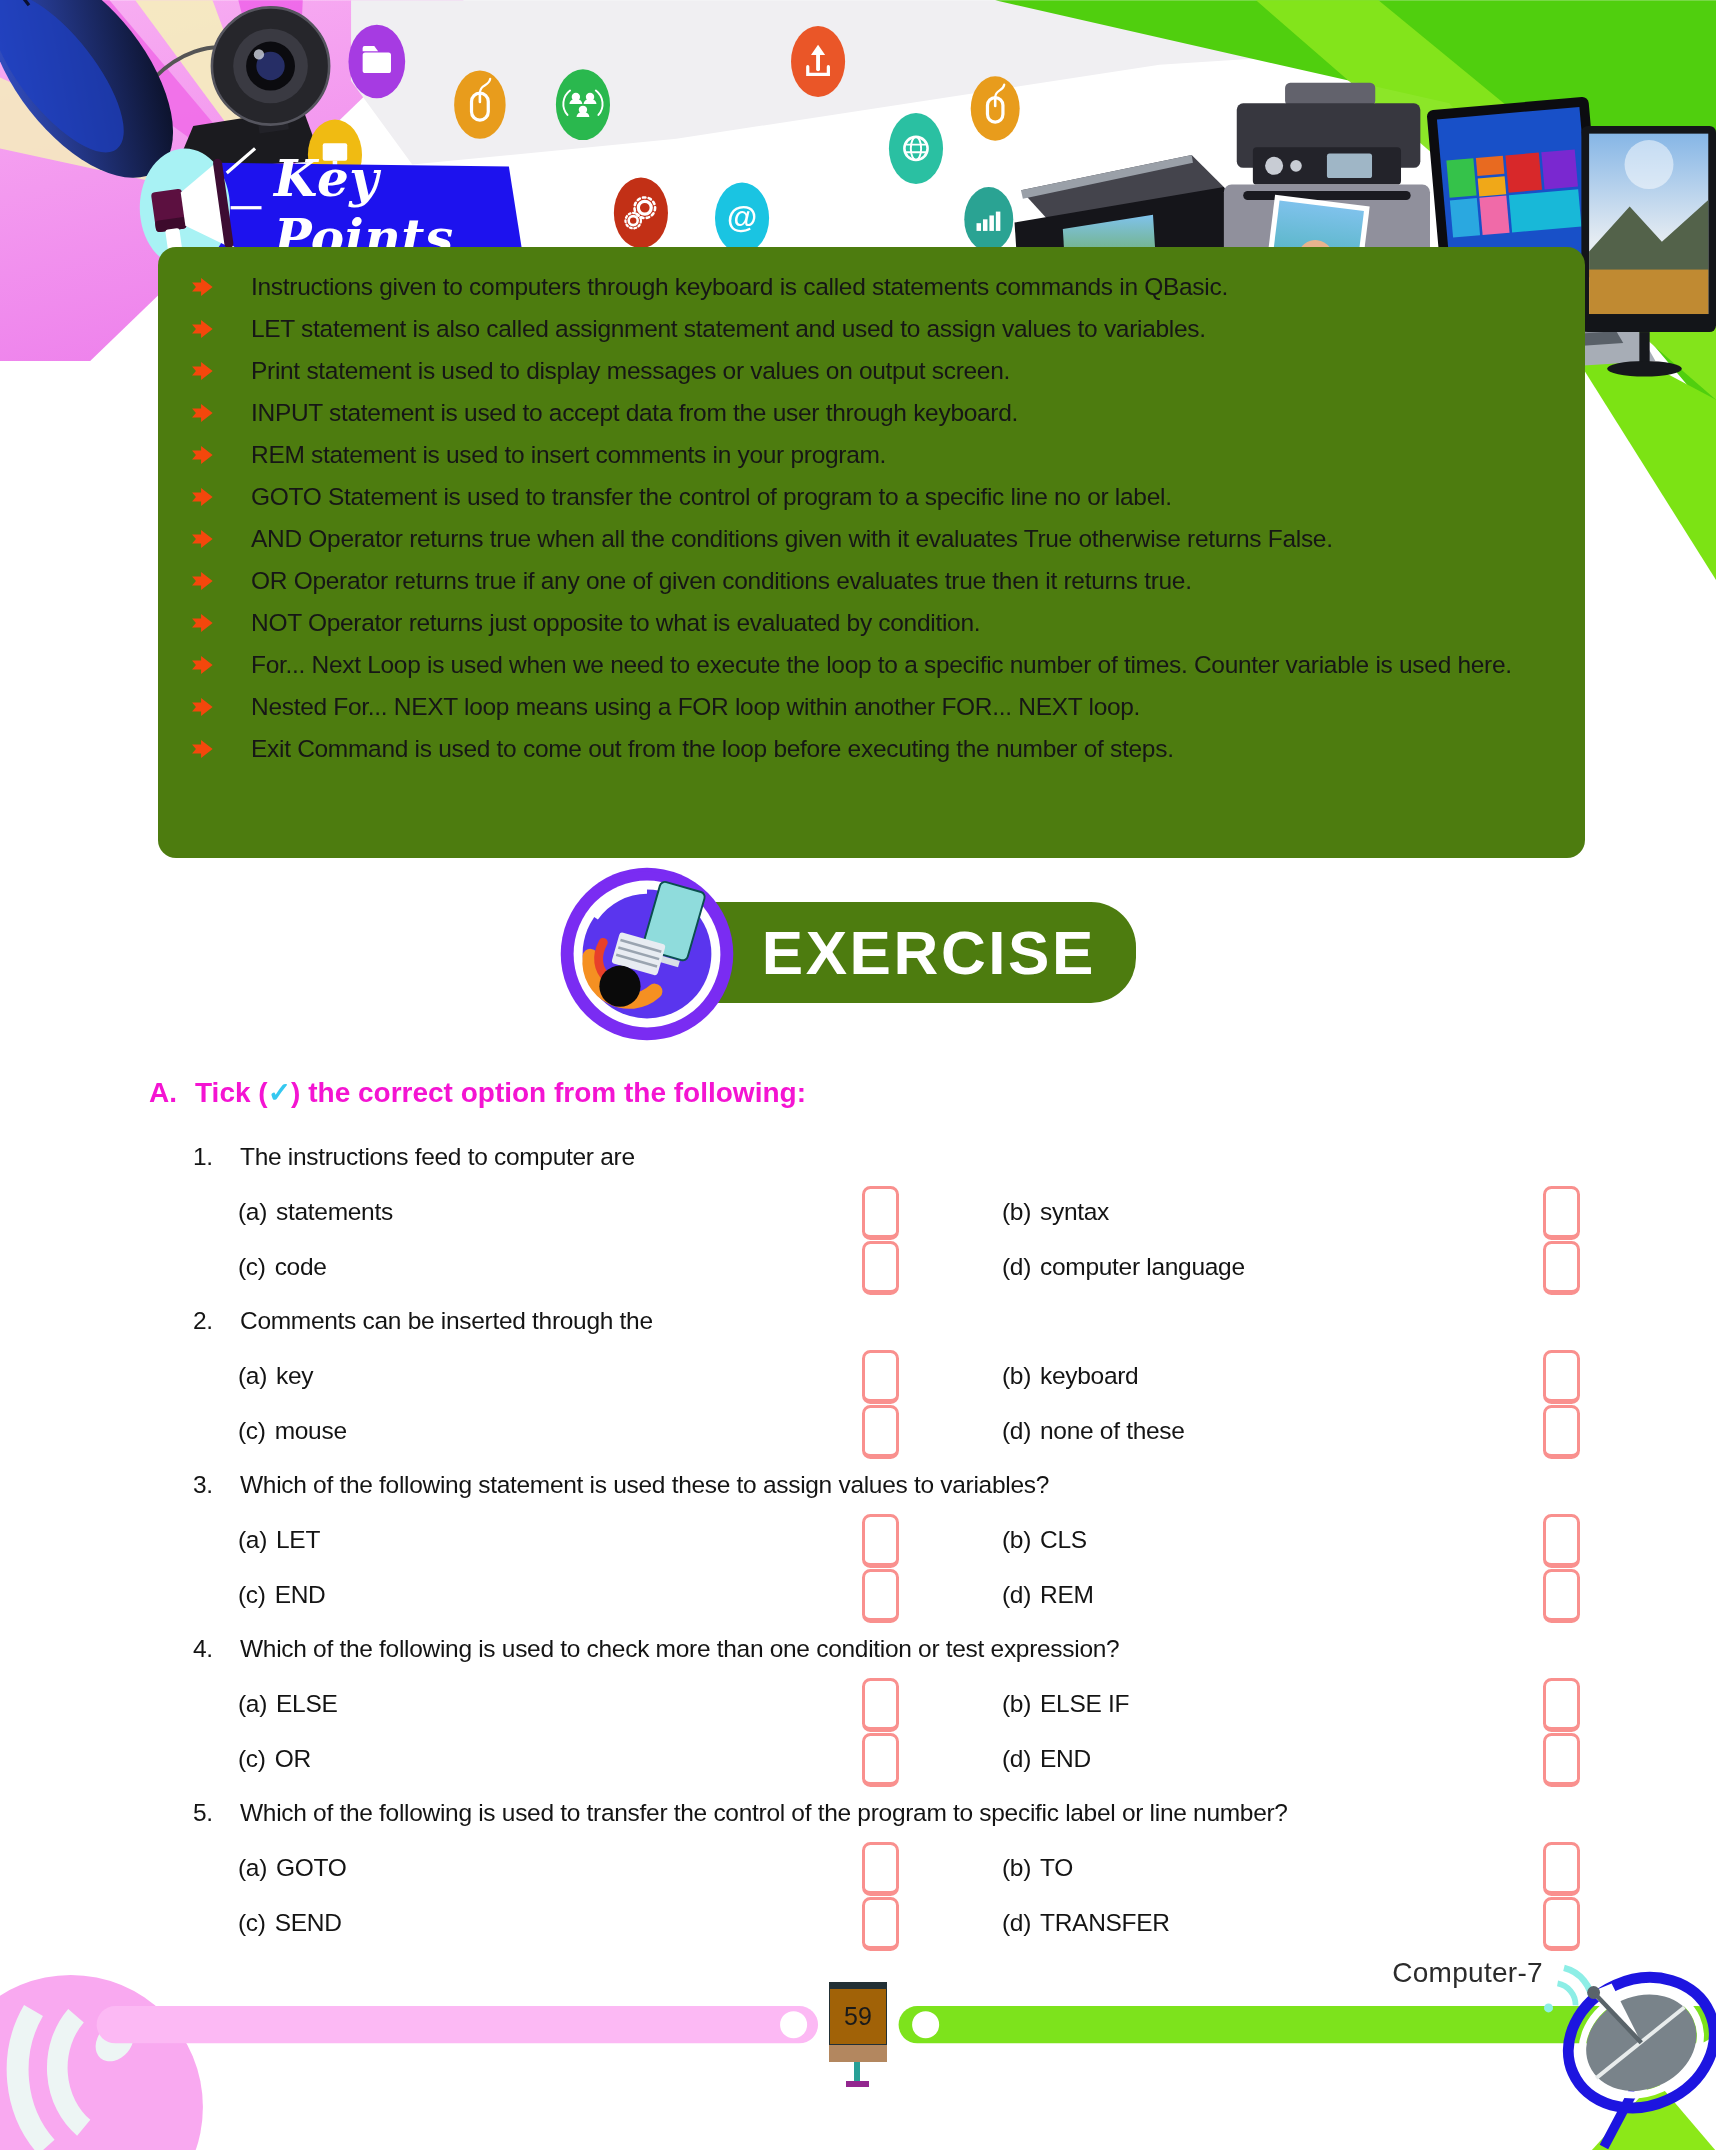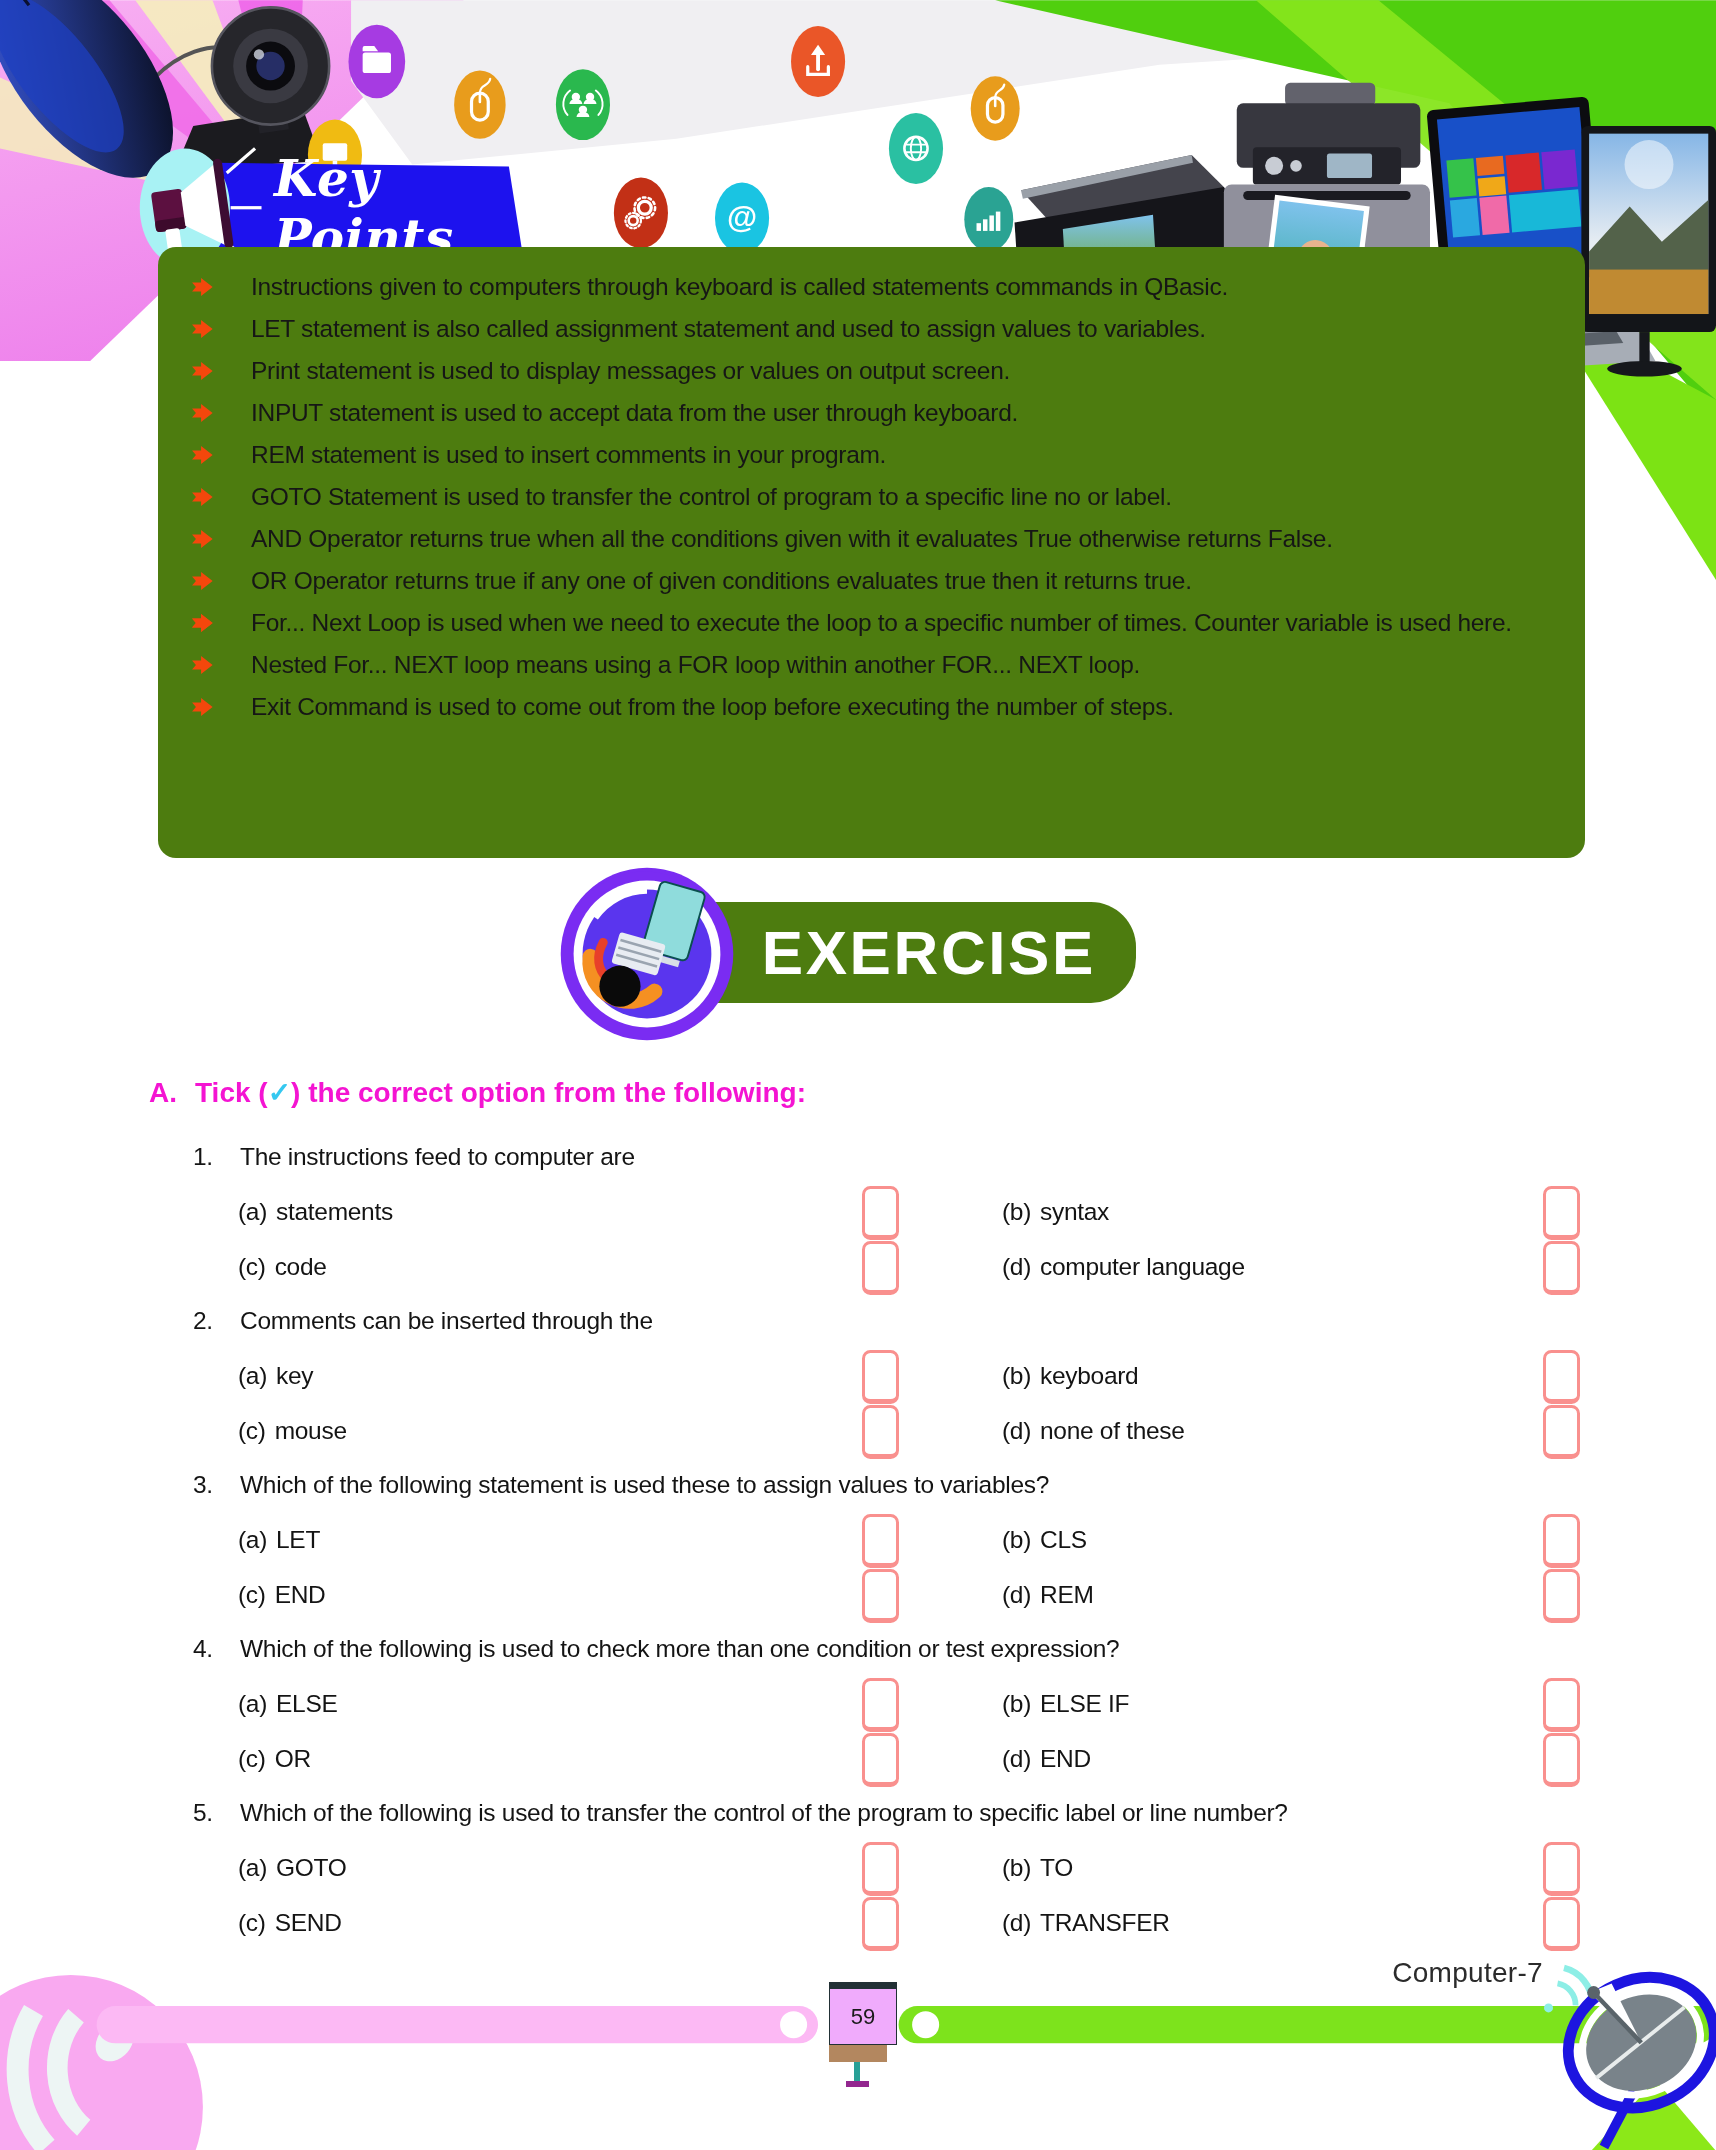--- a/index.html
+++ b/index.html
@@ -43,23 +43,23 @@
   .opt{position:absolute;font-size:24.5px;line-height:55px;letter-spacing:-0.3px;white-space:nowrap;}
   .opt .letter{margin-right:9px;}
   .opt.c1{left:238px;}
   .opt.c2{left:1002px;}
   .cbox{position:absolute;top:1.9px;width:31px;height:46px;border:3.2px solid #f9908e;
     border-bottom-width:5.8px;border-radius:8.4px;background:#ffffff;}
   .cbox.cb1{left:862px;}
   .cbox.cb2{left:1543px;}
 
   
-  #page-monitor{position:absolute;left:829px;top:1982px;width:68px;height:63px;
-    background:#f0abfc;border:1.9px solid #223035;border-top:7.7px solid #223035;box-sizing:border-box;
-    display:flex;align-items:center;justify-content:center;font-size:22px;color:#1a1a1a;}
+  #page-monitor{position:absolute;left:829px;top:1982px;width:58px;height:63px;
+    background:#a16207;border:1.9px solid #223035;border-top:7.7px solid #223035;box-sizing:border-box;
+    display:flex;align-items:center;justify-content:center;font-size:25px;color:#1a1a1a;}
   #page-monitor-strip{position:absolute;left:829px;top:2045px;width:58px;height:17px;background:#b3875f;}
   #page-monitor-stem{position:absolute;left:854px;top:2062px;width:6.4px;height:19.3px;background:#28a096;}
   #page-monitor-base{position:absolute;left:846px;top:2081px;width:23px;height:5.8px;background:#93278f;}
   #brand{position:absolute;left:1350px;top:1957px;width:193px;height:32px;
     font-size:28px;color:#2b2b2b;text-align:right;letter-spacing:0.3px;}
 </style>
 </head>
 <body>
 
 <div class="page">
@@ -327,21 +327,21 @@
           </span><span>AND Operator returns true when all the conditions given with it evaluates True otherwise returns False.</span></div>
         <div class="kp-item"><span class="bullet">
             <svg width="22" height="18" viewBox="0 0 34 28">
               <polygon points="0,7 14,7 14,0 32,14 14,28 14,21 0,21 6,14" fill="#f4470c"></polygon>
             </svg>
           </span><span>OR Operator returns true if any one of given conditions evaluates true then it returns true.</span></div>
         <div class="kp-item"><span class="bullet">
             <svg width="22" height="18" viewBox="0 0 34 28">
               <polygon points="0,7 14,7 14,0 32,14 14,28 14,21 0,21 6,14" fill="#f4470c"></polygon>
             </svg>
-          </span></div>
+          </span><span>NOT Operator returns just opposite to what is evaluated by condition.</span></div>
         <div class="kp-item"><span class="bullet">
             <svg width="22" height="18" viewBox="0 0 34 28">
               <polygon points="0,7 14,7 14,0 32,14 14,28 14,21 0,21 6,14" fill="#f4470c"></polygon>
             </svg>
           </span><span>For... Next Loop is used when we need to execute the loop to a specific number of times. Counter variable is used here.</span></div>
         <div class="kp-item"><span class="bullet">
             <svg width="22" height="18" viewBox="0 0 34 28">
               <polygon points="0,7 14,7 14,0 32,14 14,28 14,21 0,21 6,14" fill="#f4470c"></polygon>
             </svg>
           </span><span>Nested For... NEXT loop means using a FOR loop within another FOR... NEXT loop.</span></div>

